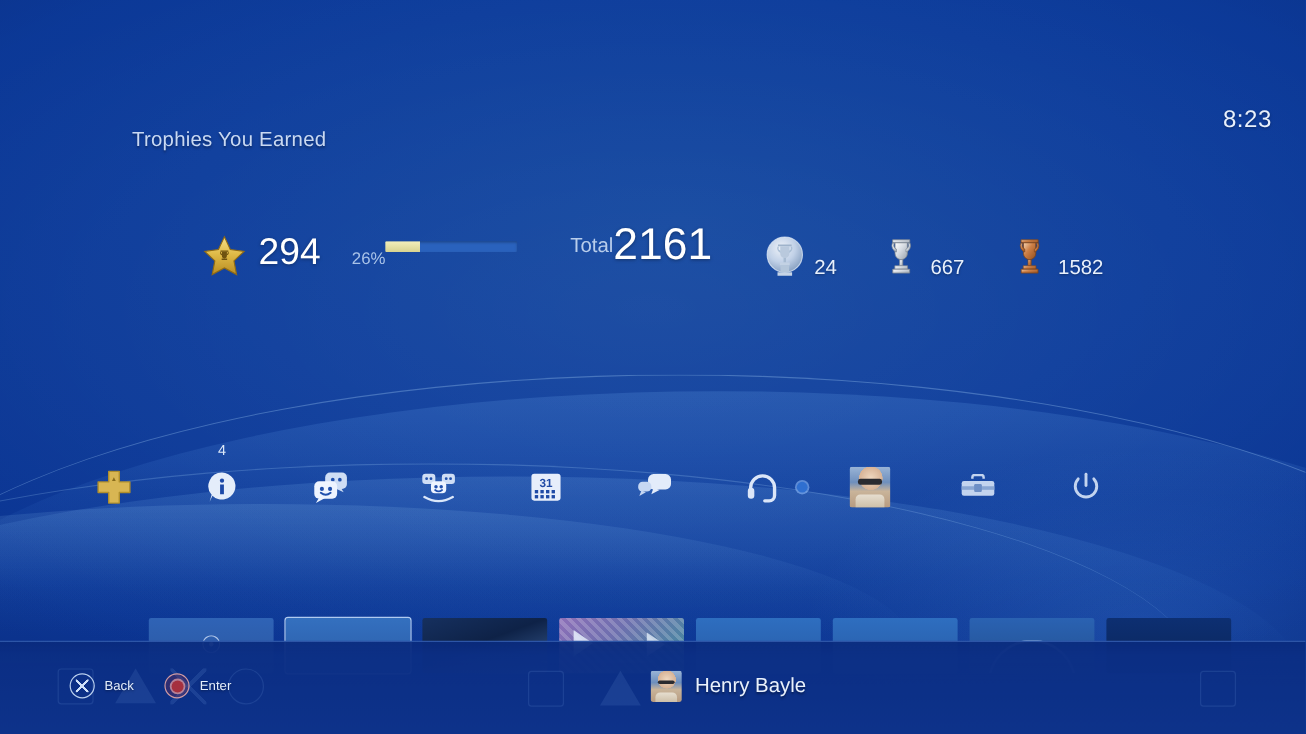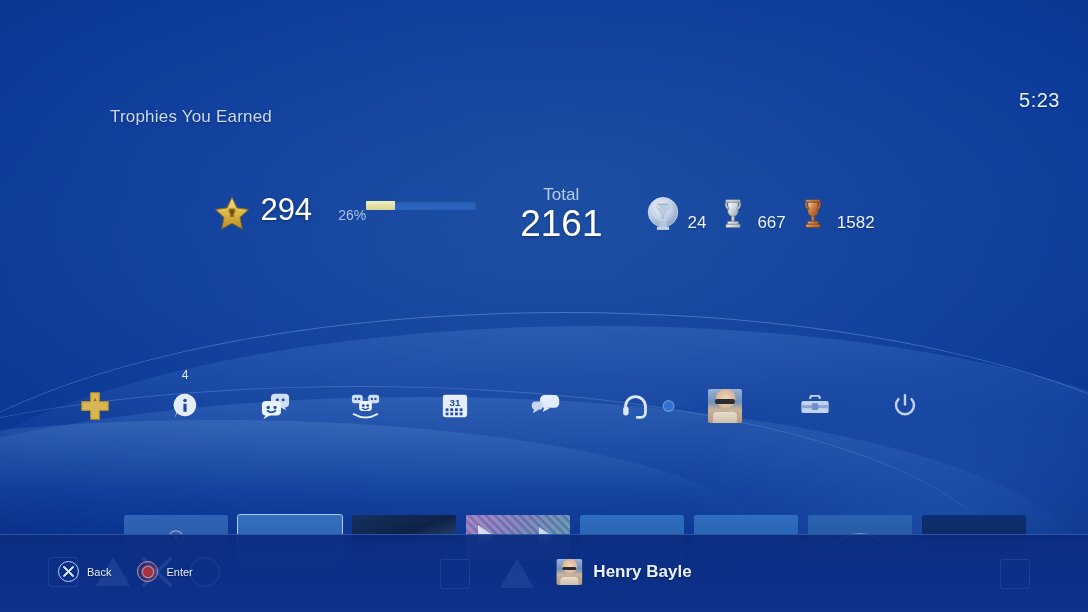--- a/index.html
+++ b/index.html
@@ -79,30 +79,30 @@
   #level-percent { font-size:14px; color:#a9c3e8;margin-top:12px; }
   .level-bar {
     margin-top:7px; width:110px; height:9px;
     background:#2a62bd; border-radius:1px; overflow:hidden;
     box-shadow:inset 0 1px 2px rgba(0,0,0,.28);
   }
   .level-bar-fill { height:100%; background:linear-gradient(180deg,#f2efbc,#d8d390); }
 
   
   .total-block {
-    margin-left:44px; display:flex; flex-direction:column; align-items:center;
+    margin-left:44px; display:flex; flex-direction:row; align-items:center;
   }
   #total-label { font-size:17px; color:#b8cdeb; line-height:1.15; }
   #total-value {
     font-size:37px; color:#ffffff; line-height:1.05; font-weight:400;
     text-shadow:0 1px 3px rgba(0,0,0,.35);
   }
 
   
-  .counts { margin-left:42px; display:flex; align-items:flex-end; gap:8px; padding-top:10px; }
+  .counts { margin-left:42px; display:flex; align-items:flex-end; gap:35px; padding-top:10px; }
   .count-item { display:flex; align-items:flex-end; gap:5px; }
   .count-icon { width:38px; height:42px; position:relative; }
   .count-value {
     font-size:17px; color:#e9f1fc; padding-bottom:4px;
     text-shadow:0 1px 2px rgba(0,0,0,.35);
   }
 
   
   #navbar {
     position:absolute; left:0; right:0; top:378px; height:110px;
@@ -229,42 +229,42 @@
     position:absolute; inset:0;
     background:
       linear-gradient(45deg, rgba(0,0,0,0) 44%, #cfe0f8 44%, #cfe0f8 56%, rgba(0,0,0,0) 56%),
       linear-gradient(-45deg, rgba(0,0,0,0) 44%, #cfe0f8 44%, #cfe0f8 56%, rgba(0,0,0,0) 56%);
     transform:scale(.56); 
   }
   .hint-label { font-size:11px; color:#e4eefc; text-shadow:0 1px 2px rgba(0,0,0,.4); }
 
   #user-area {
     position:absolute; left:50%; top:24px; transform:translateX(-50%);
-    display:flex; align-items:center; gap:11px; margin-left:80px;font-weight:bold;
+    display:flex; align-items:center; gap:11px; margin-left:63px;
   }
   .avatar-img-sm { width:26px; height:26px; border-radius:2px; }
   #user-name { font-size:17px; color:#e9f1fc; text-shadow:0 1px 2px rgba(0,0,0,.4); }
 </style>
 </head>
 <body>
 
 <div id="bg">
   <div class="bg-base"></div>
   <div class="wave wave1"></div>
   <div class="wave wave2"></div>
   <div class="wave wave3"></div>
   <div class="wave-line"></div>
   <div class="wave-line2"></div>
   <div class="glow-br"></div>
   <div class="bg-vign"></div>
 </div>
 
 <div id="header">
   <div id="page-title">Trophies You Earned</div>
-  <div id="clock">5:23</div>
+  <div id="clock">8:23</div>
 </div>
 
 <div id="summary">
   <div class="sum-inner">
 
     <div class="level-block">
       <div class="star-wrap">
         <svg viewBox="0 0 40 40" width="38" height="38">
           <defs>
             <linearGradient id="starG" x1="0" y1="0" x2="0" y2="1">

